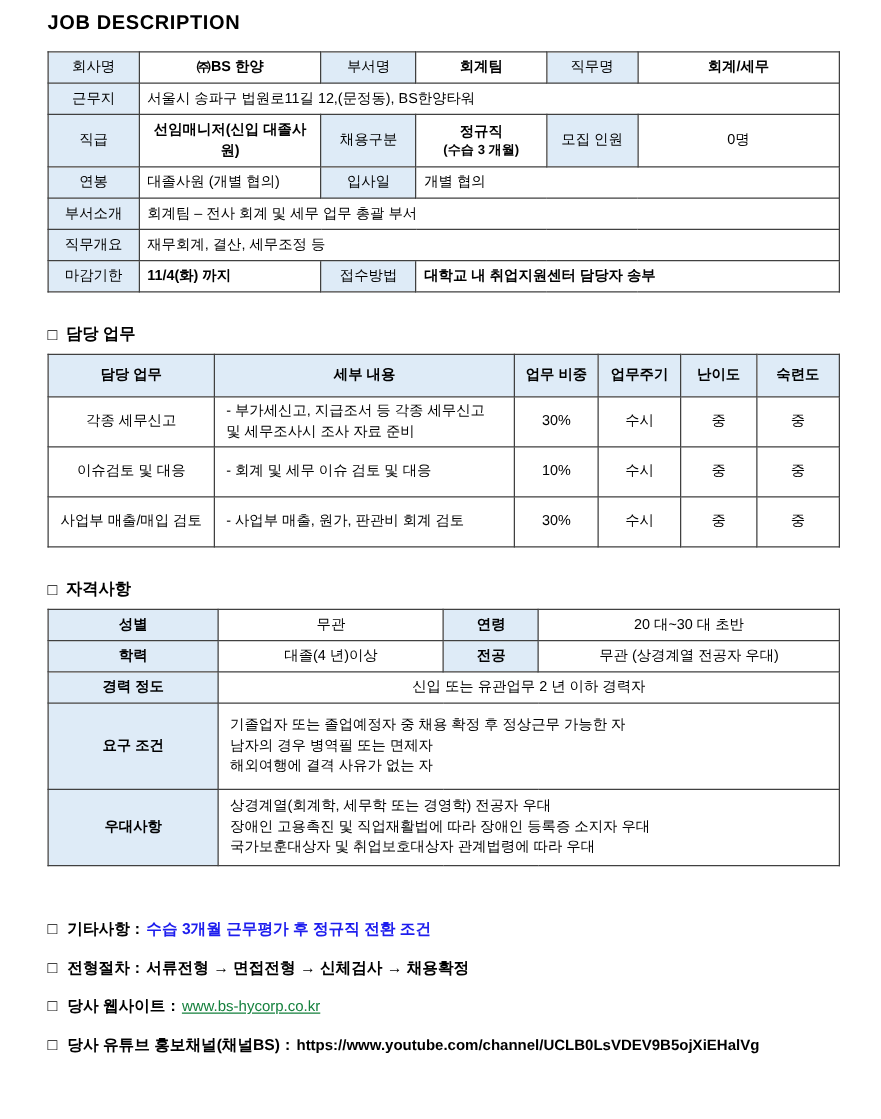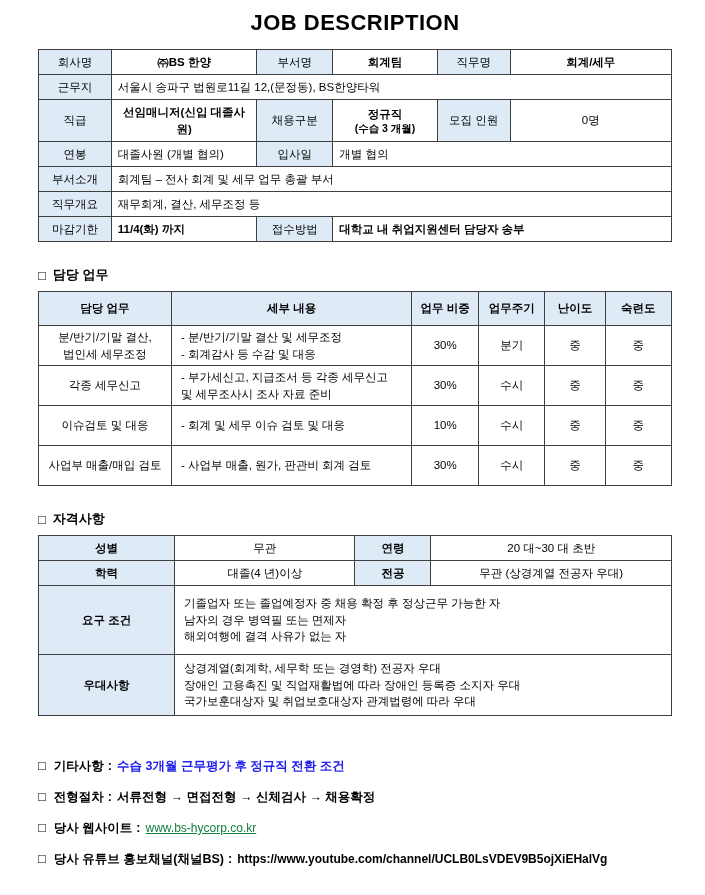--- a/index.html
+++ b/index.html
@@ -5,21 +5,21 @@
   * { box-sizing: border-box; }
   html, body { margin: 0; padding: 0; }
   body {
     width: 705px; height: 895px;
     background: #ffffff; color: #000000;
     font-family: "Liberation Sans", sans-serif;
   }
   .page { padding: 8px 33px 0 38px; }
 
   .doc-title {
-    text-align: center; font-size: 22px; font-weight: bold;
+    text-align: left; font-size: 16px; font-weight: bold;
     margin: 2px 0 0 0; letter-spacing: 0.5px;
   }
 
   table { border-collapse: collapse; width: 634px; table-layout: fixed; }
   td {
     border: 1px solid #404040;
     font-size: 11.5px; line-height: 1.45;
     padding: 2px 6px; vertical-align: middle;
     overflow: hidden;
   }
@@ -139,30 +139,20 @@
     <tbody>
         <tr class="r34">
       <td class="lbl b">담당 업무</td>
       <td class="lbl b">세부 내용</td>
       <td class="lbl b">업무 비중</td>
       <td class="lbl b">업무주기</td>
       <td class="lbl b">난이도</td>
       <td class="lbl b">숙련도</td>
     </tr>
     <tr class="r40">
-      <td class="c ml">분/반기/기말 결산,
-법인세 세무조정</td>
-      <td class="ml detail">- 분/반기/기말 결산 및 세무조정
-- 회계감사 등 수감 및 대응</td>
-      <td class="c">30%</td>
-      <td class="c">분기</td>
-      <td class="c">중</td>
-      <td class="c">중</td>
-    </tr>
-    <tr class="r40">
       <td class="c ml">각종 세무신고</td>
       <td class="ml detail">- 부가세신고, 지급조서 등 각종 세무신고
 및 세무조사시 조사 자료 준비</td>
       <td class="c">30%</td>
       <td class="c">수시</td>
       <td class="c">중</td>
       <td class="c">중</td>
     </tr>
     <tr class="r40">
       <td class="c ml">이슈검토 및 대응</td>
@@ -201,20 +191,24 @@
       <td class="c">무관</td>
       <td class="lbl b">연령</td>
       <td class="c">20 대~30 대 초반</td>
     </tr>
     <tr class="r25">
       <td class="lbl b">학력</td>
       <td class="c">대졸(4 년)이상</td>
       <td class="lbl b">전공</td>
       <td class="c">무관 (상경계열 전공자 우대)</td>
     </tr>
+    <tr class="r25">
+      <td class="lbl b">경력 정도</td>
+      <td colspan="3" class="c">신입 또는 유관업무 2 년 이하 경력자</td>
+    </tr>
     <tr class="r69">
       <td class="lbl b">요구 조건</td>
       <td colspan="3" class="ml">기졸업자 또는 졸업예정자 중 채용 확정 후 정상근무 가능한 자
 남자의 경우 병역필 또는 면제자
 해외여행에 결격 사유가 없는 자</td>
     </tr>
     <tr class="r61">
       <td class="lbl b">우대사항</td>
       <td colspan="3" class="ml">상경계열(회계학, 세무학 또는 경영학) 전공자 우대
 장애인 고용촉진 및 직업재활법에 따라 장애인 등록증 소지자 우대

